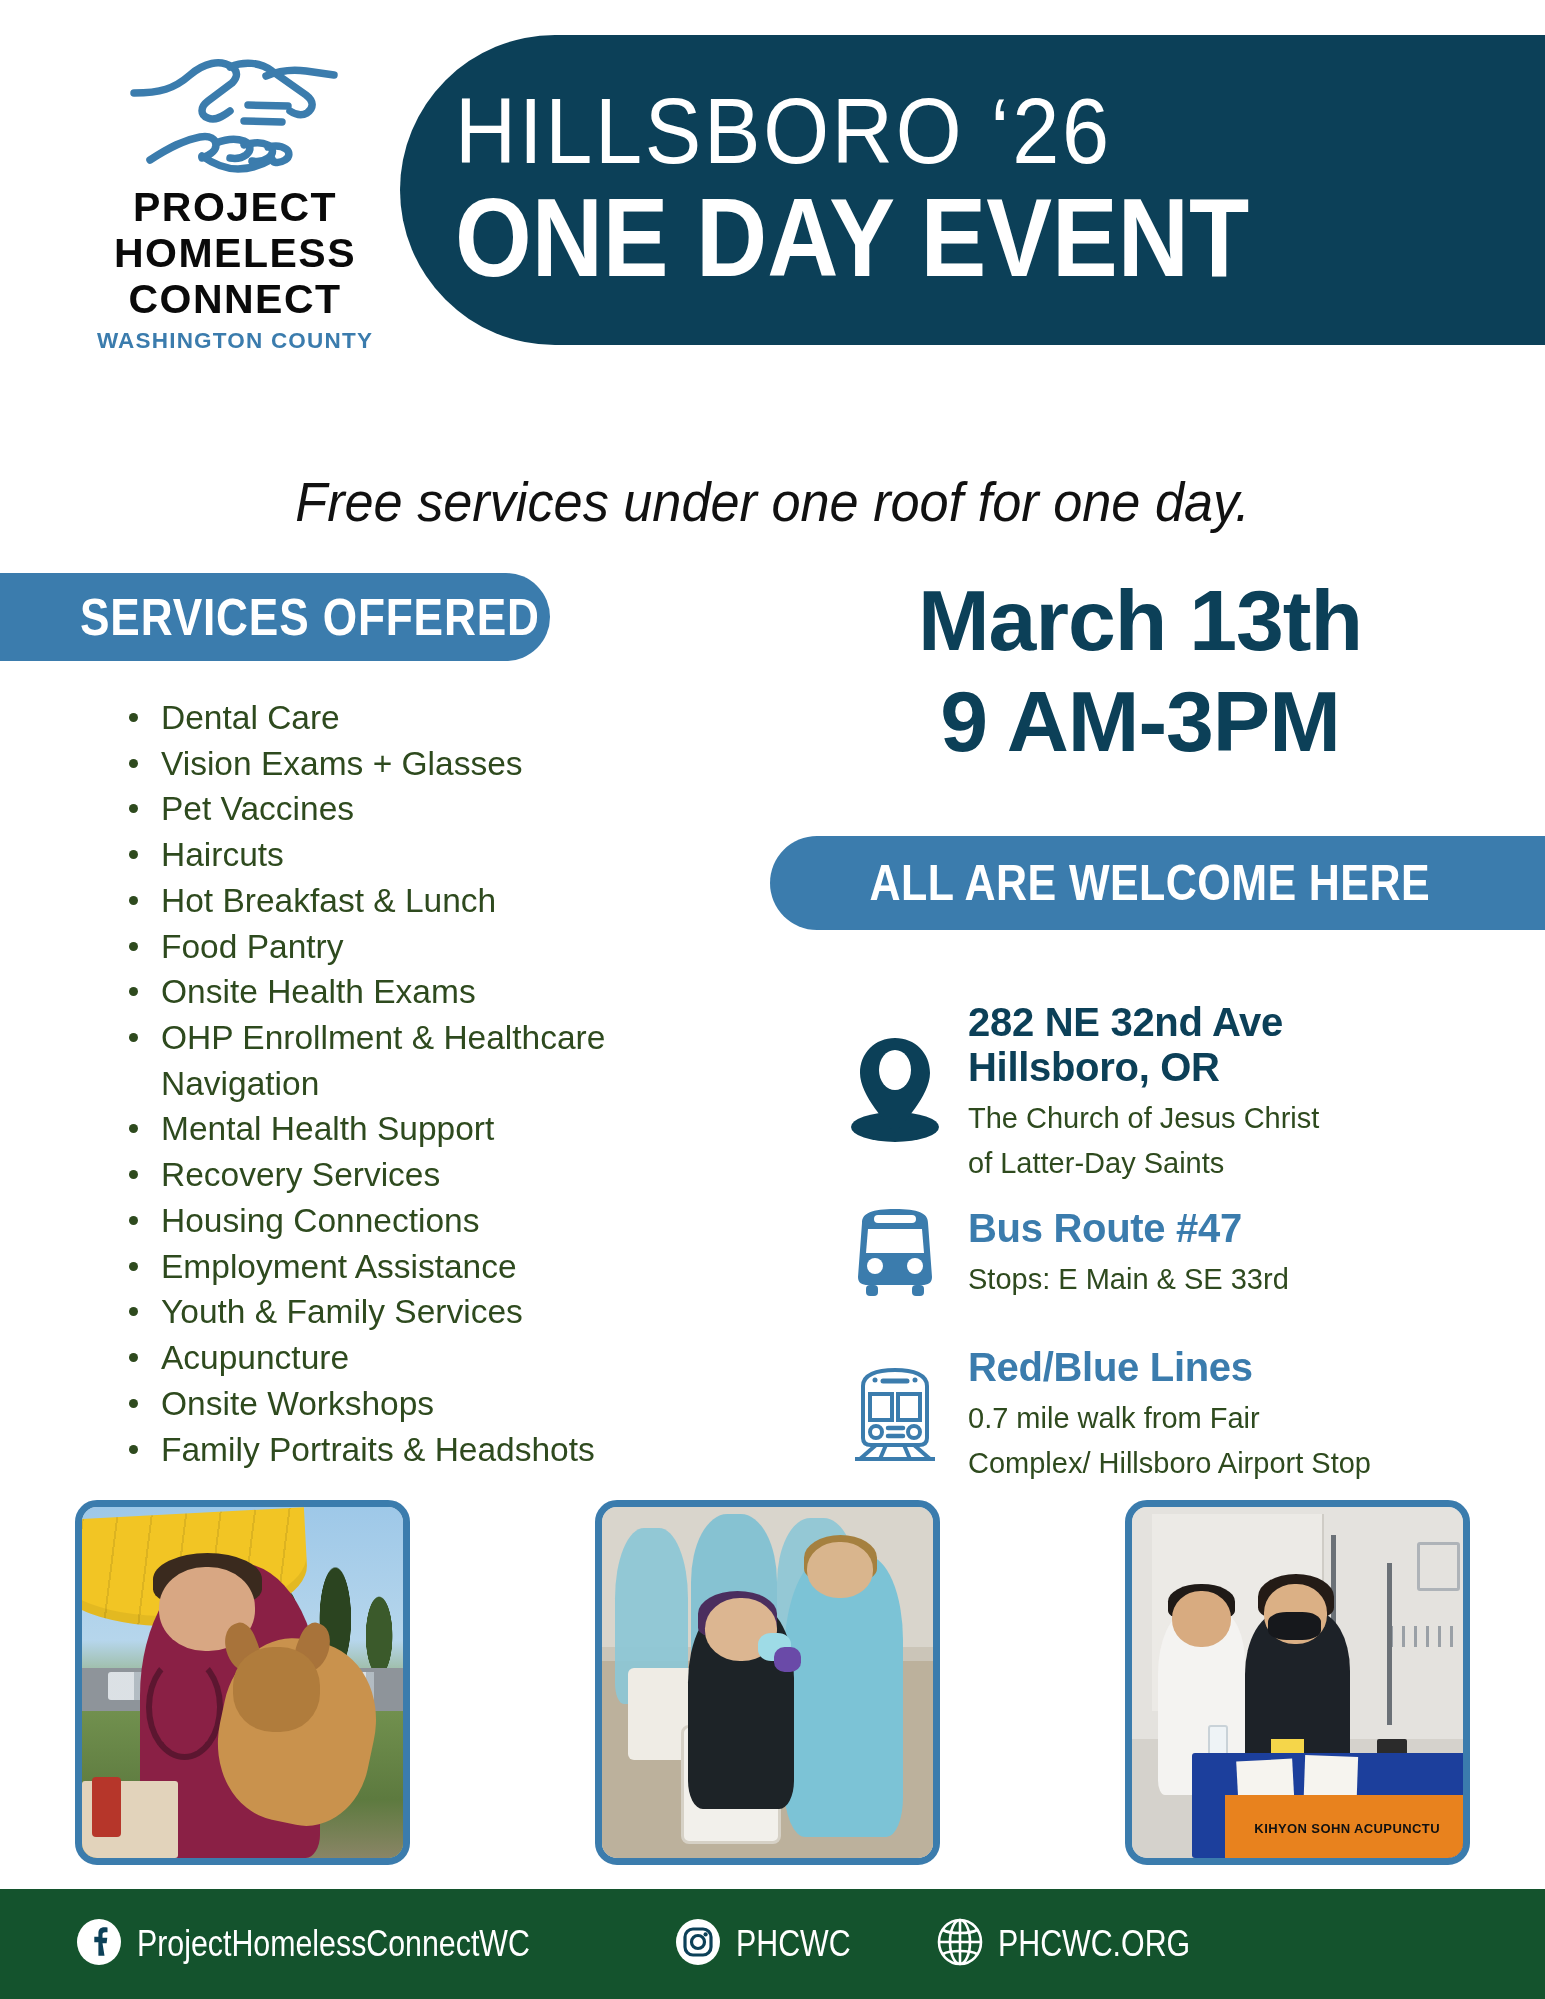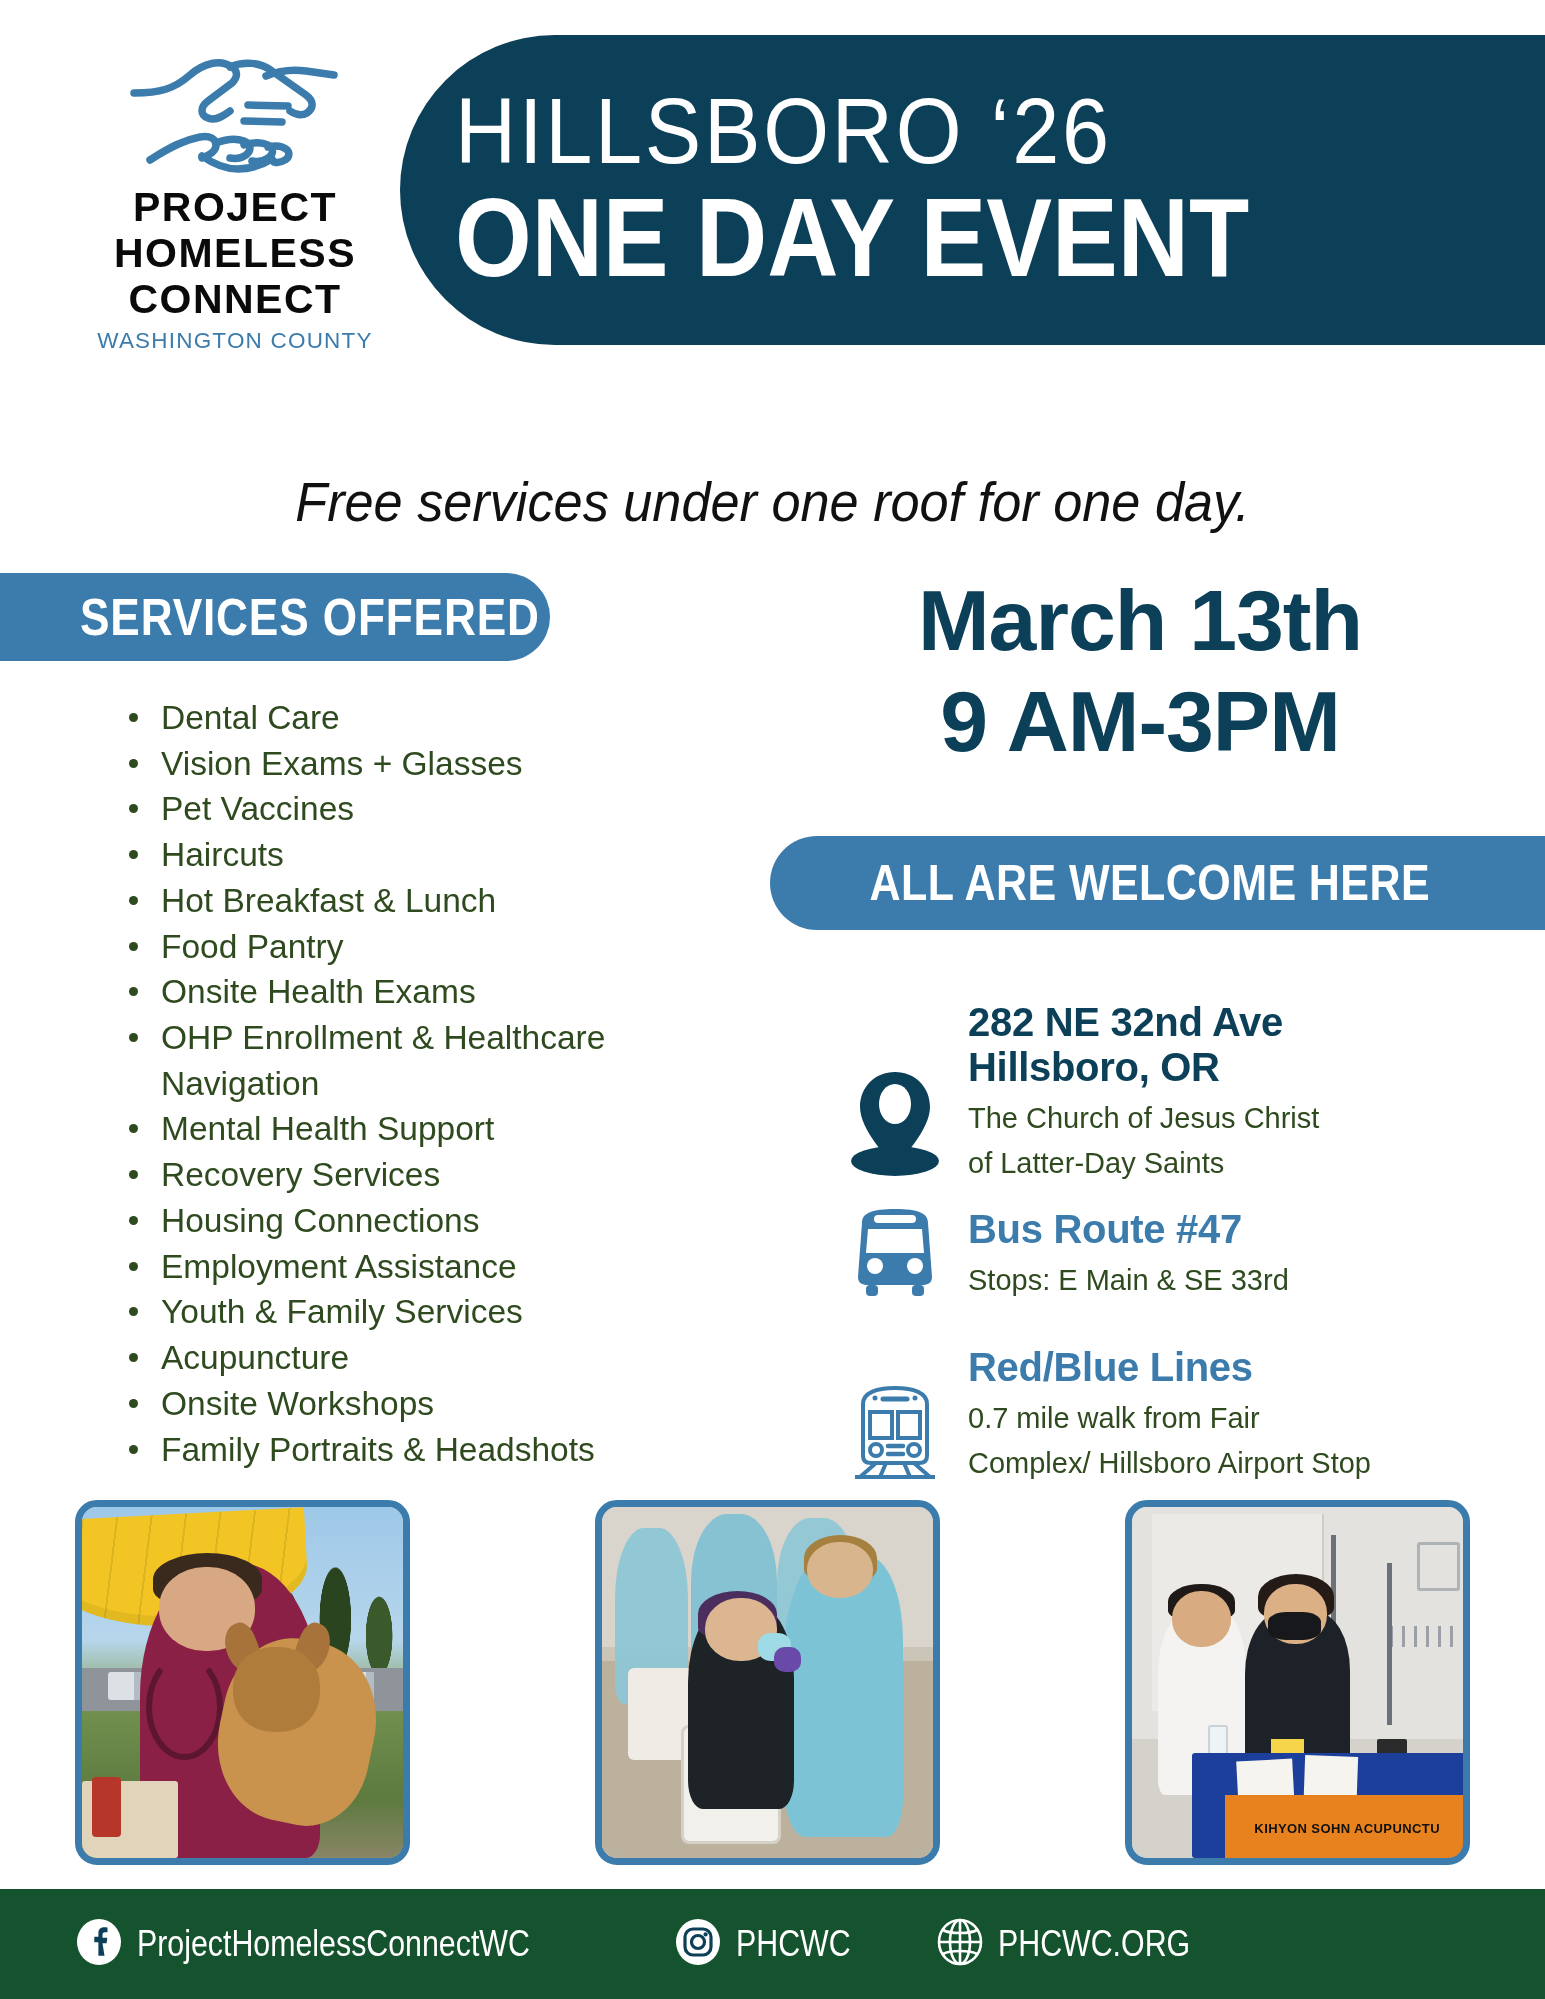--- a/index.html
+++ b/index.html
@@ -52,21 +52,21 @@
     text-align: center;
     color: #0a0a0a;
     font-weight: 700;
     font-size: 41px;
     letter-spacing: 1.5px;
     line-height: 1.12;
   }
   .logo-sub {
     text-align: center;
     color: #3b7cad;
-    font-weight: 400;
+    font-weight: 700;
     font-size: 22.5px;
     letter-spacing: 1.2px;
     margin-top: 5px;
   }
 
   
   .tagline {
     position: absolute;
     left: 0; top: 470px; width: 1545px;
     text-align: center;
@@ -156,21 +156,21 @@
     font-weight: 700;
     letter-spacing: 0.5px;
     transform: scaleX(0.86);
     white-space: nowrap;
   }
 
   
   .info-row {
     position: absolute;
     display: flex;
-    align-items: flex-end;
+    align-items: center;
   }
   .info-icon { flex: 0 0 auto; width: 110px; display:flex; justify-content:center; }
   .info-text { padding-left: 18px; }
   .info-title {
     color: #0c4058;
     font-size: 40px;
     font-weight: 700;
     line-height: 1.12;
     letter-spacing: -0.3px;
   }

